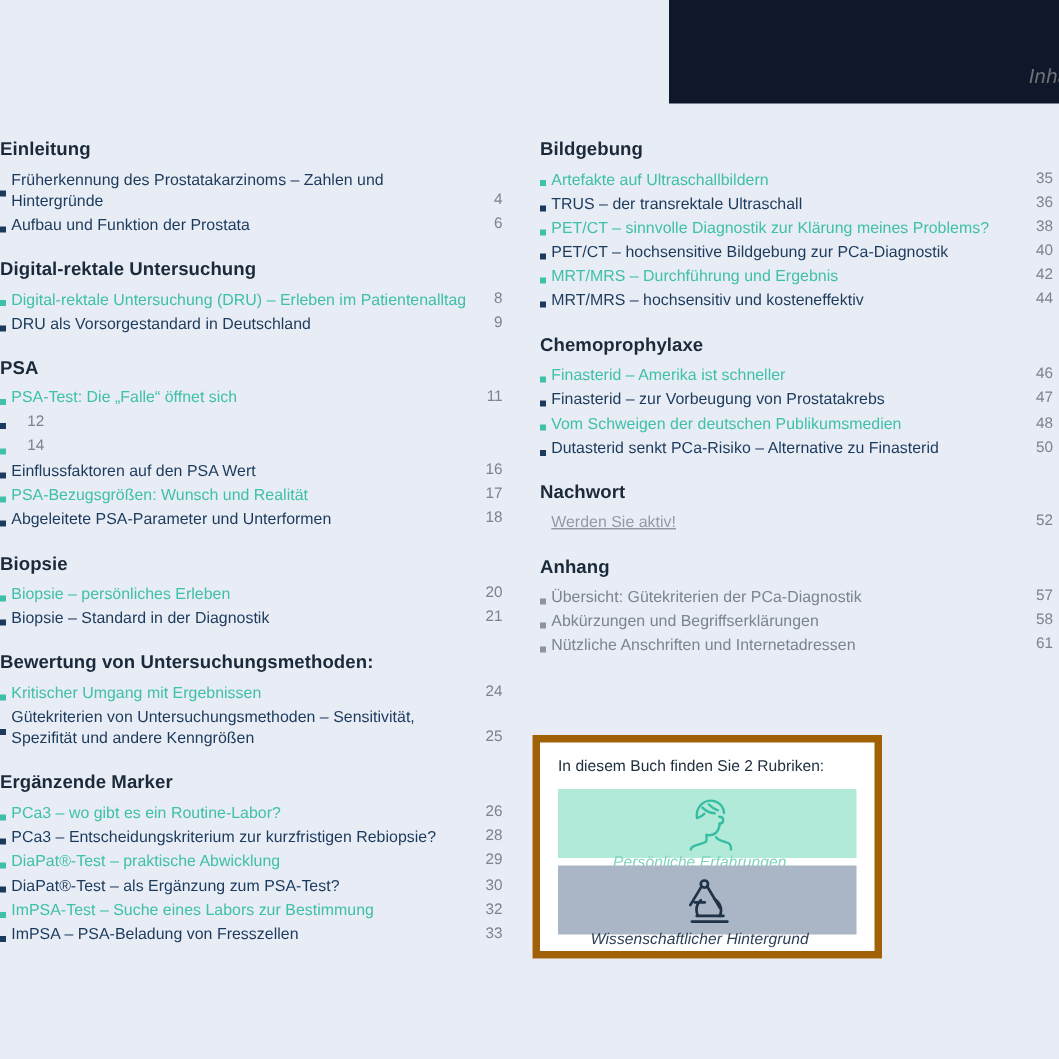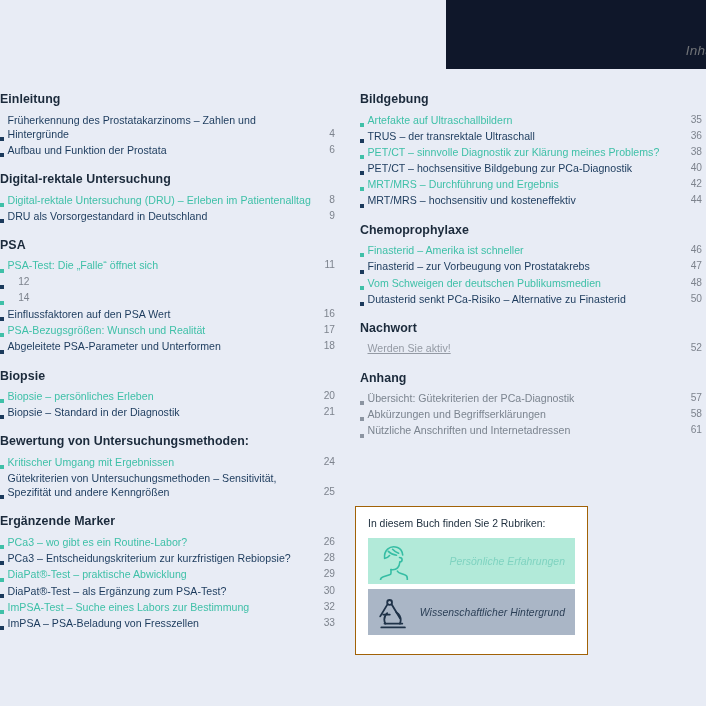--- a/index.html
+++ b/index.html
@@ -59,21 +59,21 @@
     font-weight: bold;
     color: #1b2a3b;
     letter-spacing: .05px;
     margin-bottom: 5px;
     line-height: 1.25;
   }
 
   
   .entry {
     display: flex;
-    align-items: flex-end;
+    align-items: center;
     margin-bottom: 2px;
     line-height: 1.34;
   }
   .entry-bullet {
     flex: 0 0 auto;
     width: 4px;
     height: 4px;
     margin-top: 5.5px;
     margin-right: 3.5px;
     background: #1b3a5c;
@@ -101,43 +101,43 @@
 
   .entry.muted .entry-bullet { background: #8b94a1; }
   .entry.muted .entry-text   { color: #7b848f; }
 
   .entry.plain .entry-text   { color: #949aa4; text-decoration: underline; }
 
   
   .legend-box {
     position: absolute;
     left: 355px;
-    top: 506px;
+    top: 490px;
     width: 233px;
     height: 149px;
     box-sizing: border-box;
     background: #ffffff;
-    border: 1px solid #a16207;
+    border: 5px solid #a16207;
     padding: 11px 12px 0 12px;
   }
   .legend-heading {
     font-size: 10.4px;
     color: #20303f;
     margin-bottom: 9px;
     letter-spacing: .02px;
   }
   .legend-row {
     position: relative;
     height: 46px;
     margin-bottom: 5px;
     display: flex;
     align-items: center;
   }
-  .legend-row.personal    { background: #b2ead9; }
-  .legend-row.scientific  { background: #aab6c6; }
+  .legend-row.personal    { background: #b2ead9; flex-direction: column; }
+  .legend-row.scientific  { background: #aab6c6; flex-direction: column; }
 
   .legend-icon {
     flex: 0 0 auto;
     width: 46px;
     height: 44px;
     display: flex;
     align-items: center;
     justify-content: center;
     margin-left: 2px;
   }

